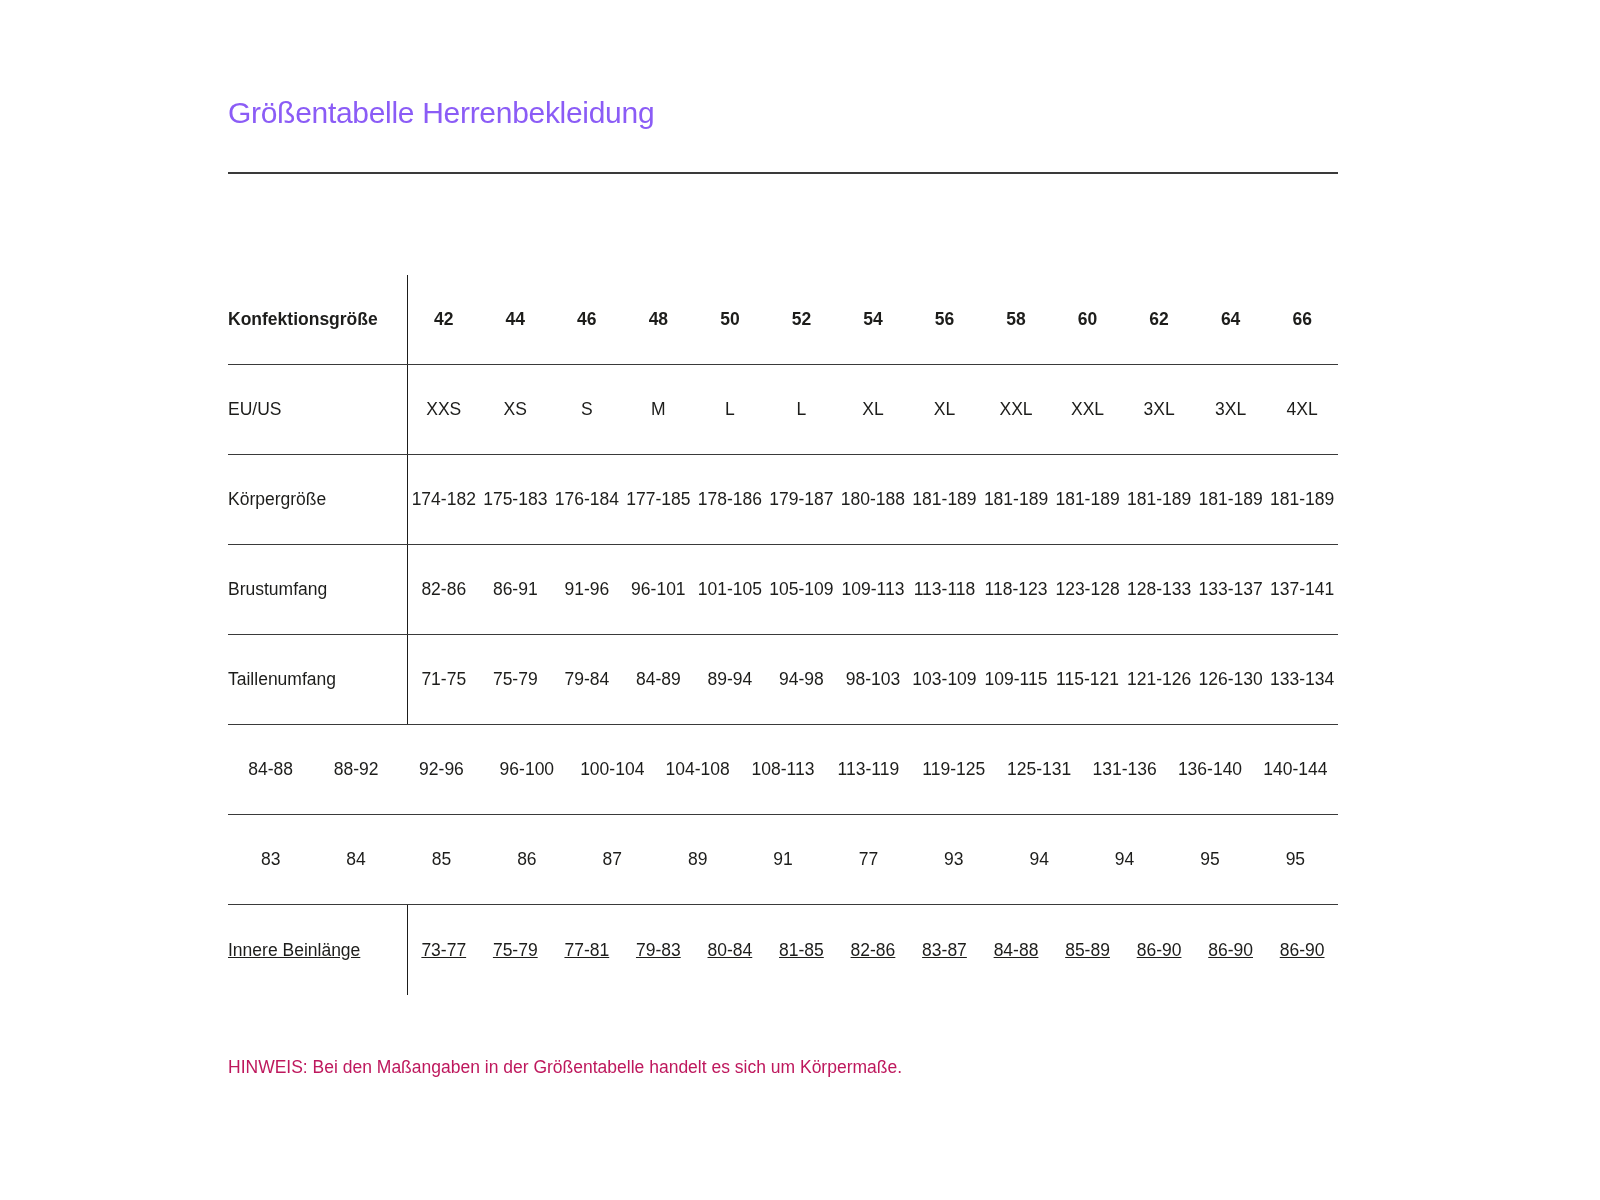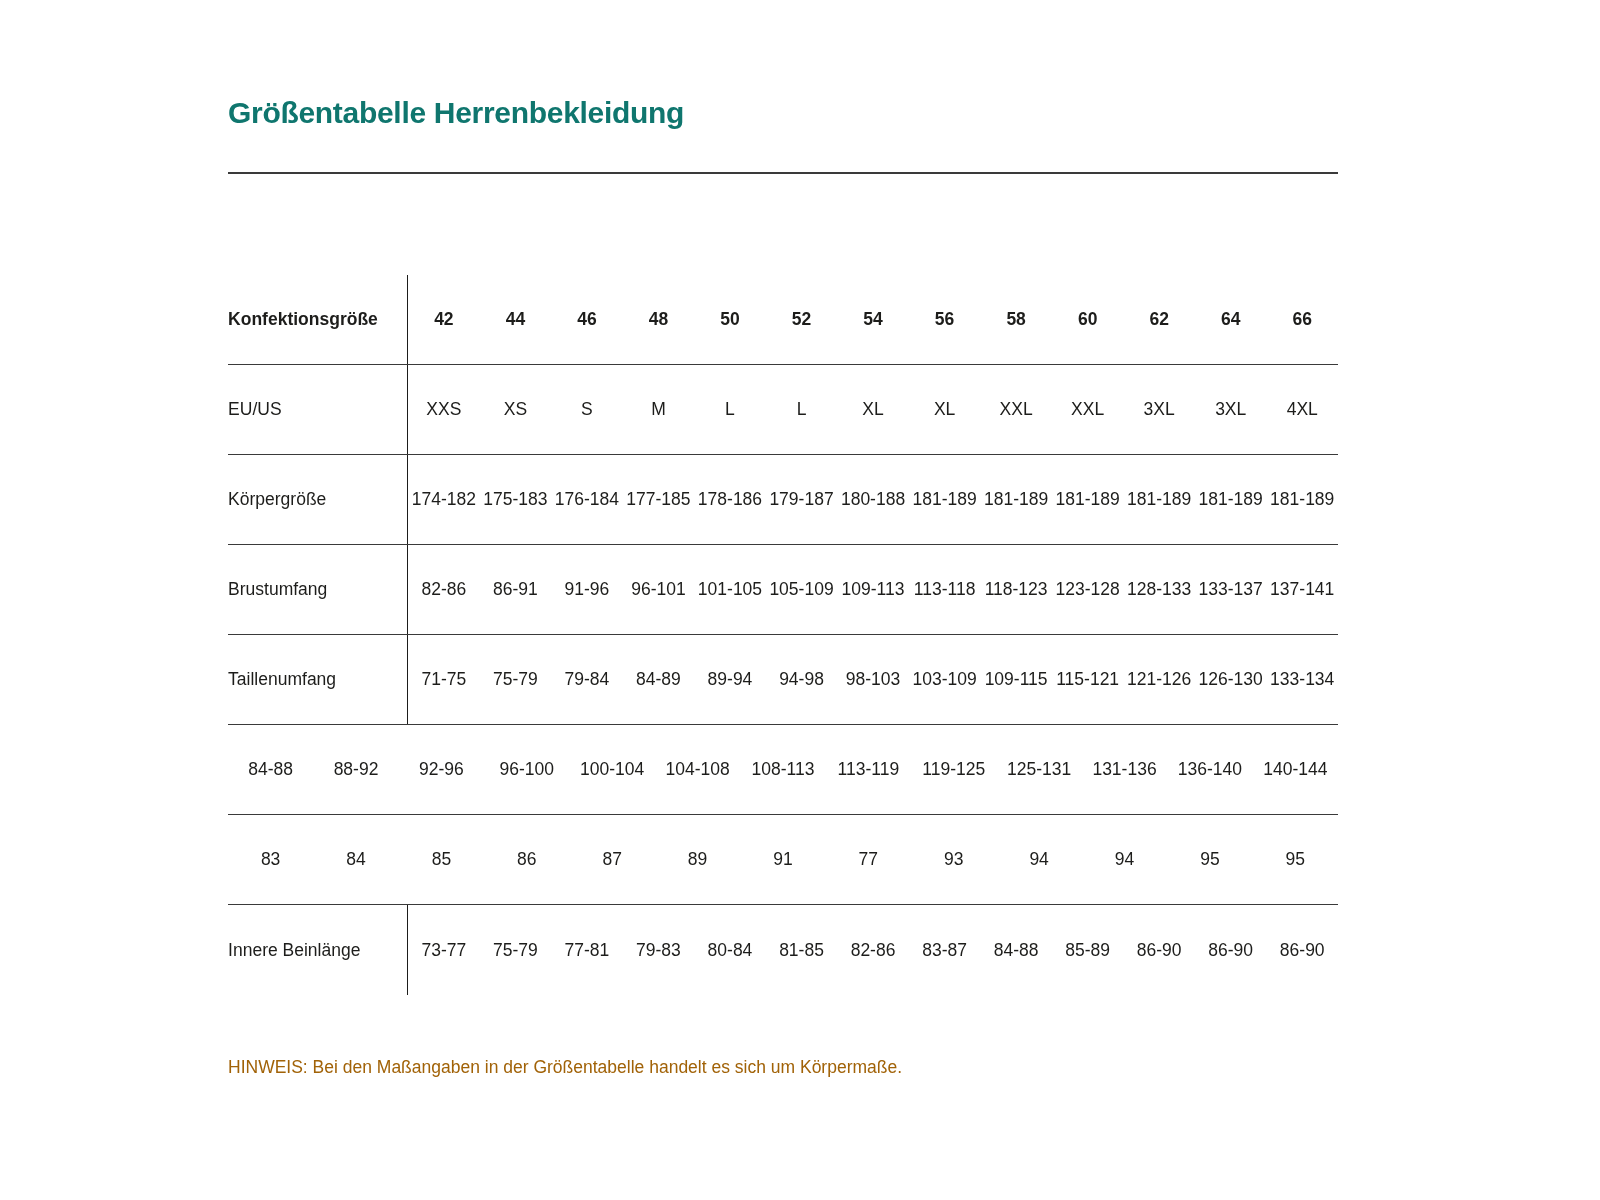--- a/index.html
+++ b/index.html
@@ -15,23 +15,23 @@
     position: absolute;
     left: 228px;
     top: 0;
     width: 1110px;
   }
   .page-title {
     position: absolute;
     top: 96px;
     left: 0;
     font-size: 30px;
-    font-weight: 700;
+    font-weight: 400;
     letter-spacing: -0.3px;
-    color: #0f766e;
+    color: #8b5cf6;
     white-space: nowrap;
   }
   .top-rule {
     position: absolute;
     top: 172px;
     left: 0;
     width: 100%;
     height: 0;
     border-top: 2px solid #3a3a3a;
   }
@@ -39,24 +39,24 @@
     position: absolute;
     top: 275px;
     left: 0;
     width: 100%;
   }
   .t-row {
     display: flex;
     height: 90px;
     align-items: center;
     border-bottom: 1.5px solid #3a3a3a;
-    justify-content: flex-end;
   }
   .t-row:last-child {
     border-bottom: none;
+    text-decoration: underline;
   }
   .t-label {
     width: 180px;
     flex: 0 0 180px;
     align-self: stretch;
     display: flex;
     align-items: center;
     border-right: 1.5px solid #1d1d1b;
     font-size: 17.5px;
     color: #1d1d1b;
@@ -70,21 +70,21 @@
   }
   .t-row.header .t-label,
   .t-row.header .t-cell {
     font-weight: bold;
   }
   .note {
     position: absolute;
     top: 1057px;
     left: 0;
     font-size: 17.5px;
-    color: #a16207;
+    color: #be185d;
     white-space: nowrap;
   }
 </style>
 </head>
 <body>
 
 <div class="content">
   <h1 class="page-title">Größentabelle Herrenbekleidung</h1>
   <div class="top-rule"></div>
   <div class="size-table" id="size-table">

